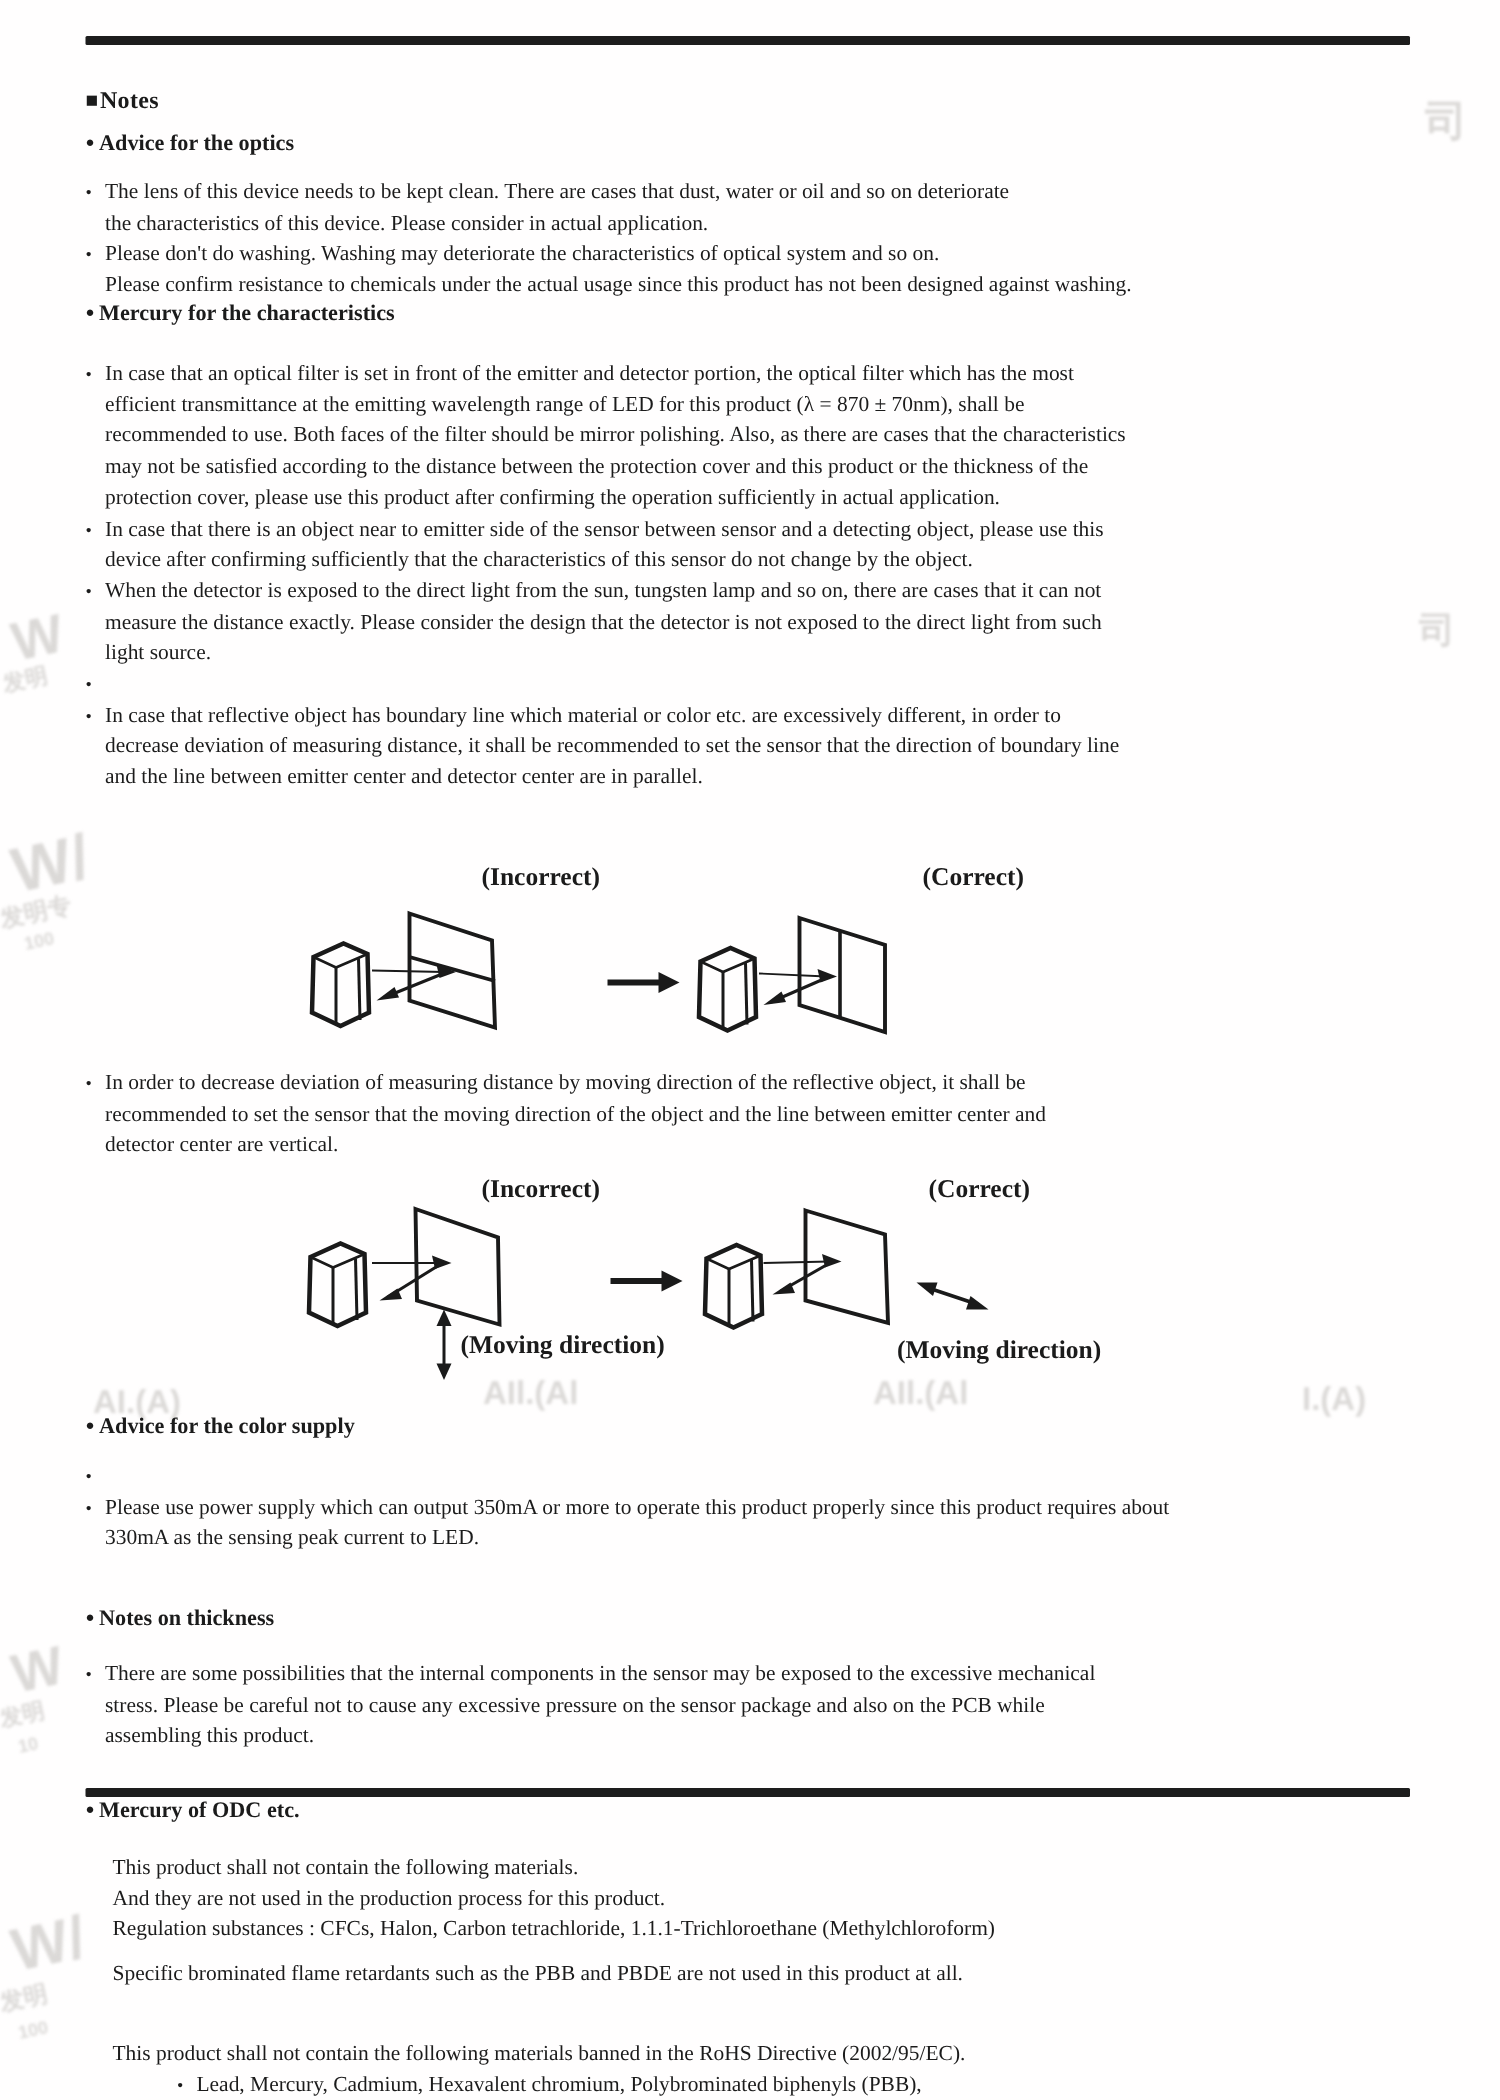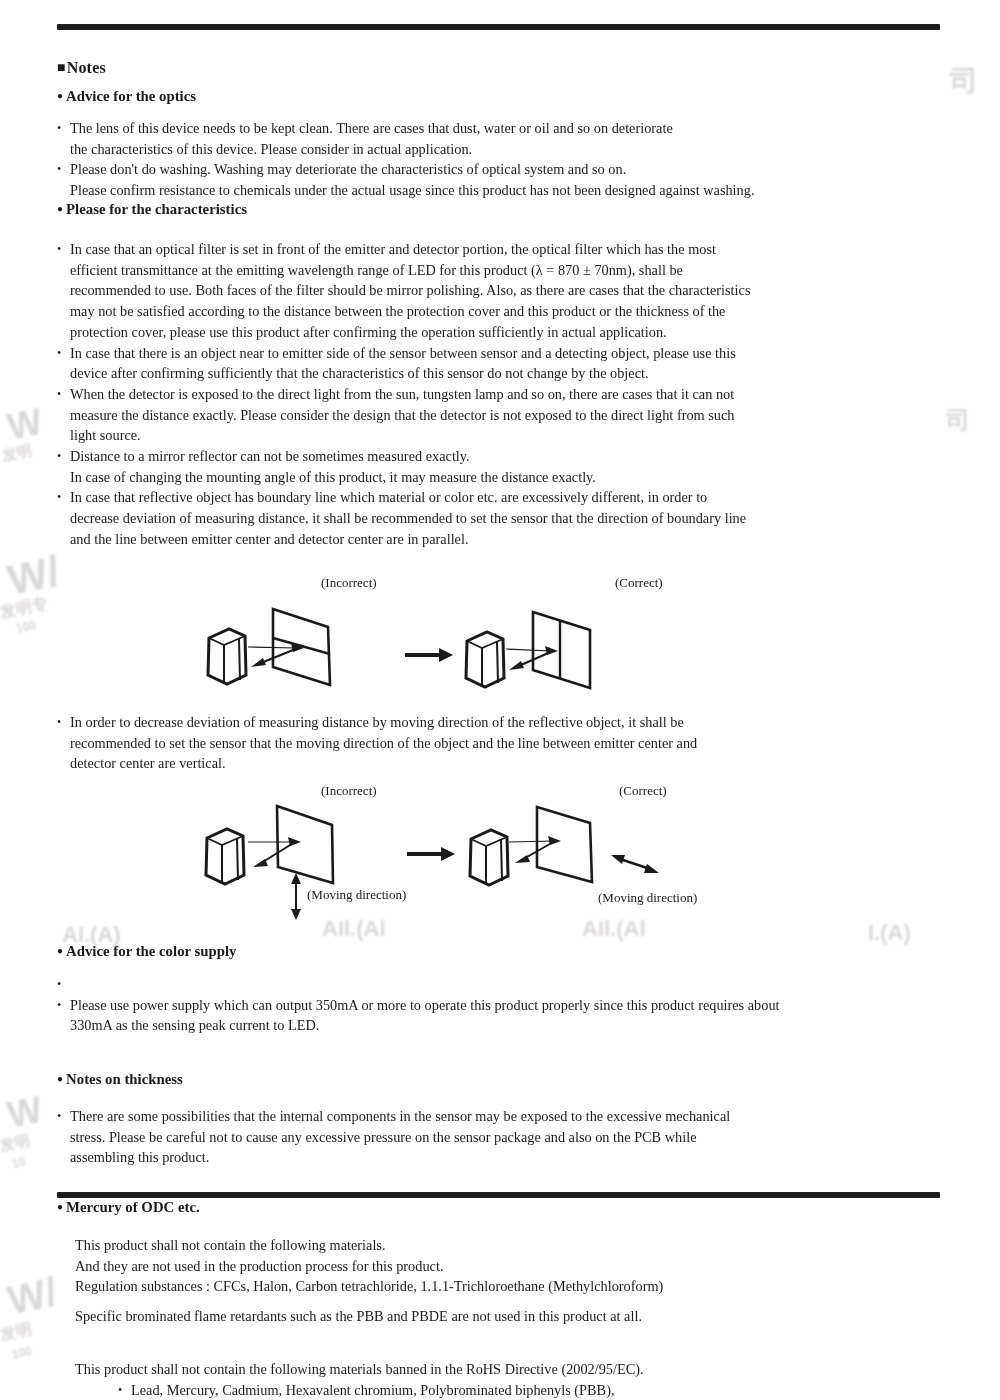--- a/index.html
+++ b/index.html
@@ -12,21 +12,21 @@
   .notes-title .sq{font-size:14px;margin-right:1px;}
   .sec-heading{font-size:14.8px;font-weight:bold;display:flex;align-items:baseline;}
   .sec-heading .dot{font-size:10px;margin-right:3px;position:relative;top:-2px;}
   .bullets{display:block;}
   .bullet-item{display:flex;align-items:flex-start;font-size:14.3px;line-height:20.7px;}
   .bullet-item .bi{flex:none;width:13px;font-size:12px;line-height:20.7px;}
   .bullet-item .bt{white-space:pre;}
   .para{font-size:14.3px;line-height:20.7px;white-space:pre;}
   .diagram{position:absolute;left:57px;width:720px;height:150px;}
   .diagram svg{position:absolute;left:0;top:0;}
-  .dlabel{position:absolute;font-size:13px;white-space:nowrap;}
+  .dlabel{position:absolute;font-size:17px;white-space:nowrap;font-weight:bold;}
   .wm{position:absolute;color:rgba(175,172,168,0.45);filter:blur(1.1px);
       font-family:"Liberation Sans","DejaVu Sans",sans-serif;font-weight:bold;
       pointer-events:none;white-space:nowrap;}
 </style>
 </head>
 <body>
 
 <div class="page">
 
   <div id="wm-layer">
@@ -69,21 +69,21 @@
     </div>
     <div class="bullet-item">
       <span class="bi">•</span>
       <div class="bt">Please don't do washing. Washing may deteriorate the characteristics of optical system and so on.
 Please confirm resistance to chemicals under the actual usage since this product has not been designed against washing.</div>
     </div>
   </div>
 
   <div class="abs sec-heading" style="left:57px;top:201px;">
     <span class="dot">●</span>
-      <span>Please for the characteristics</span>
+      <span>Mercury for the characteristics</span>
   </div>
 
   <div class="abs bullets" style="left:57px;top:239px;">
     <div class="bullet-item">
       <span class="bi">•</span>
       <div class="bt">In case that an optical filter is set in front of the emitter and detector portion, the optical filter which has the most
 efficient transmittance at the emitting wavelength range of LED for this product (λ = 870 ± 70nm), shall be
 recommended to use. Both faces of the filter should be mirror polishing. Also, as there are cases that the characteristics
 may not be satisfied according to the distance between the protection cover and this product or the thickness of the
 protection cover, please use this product after confirming the operation sufficiently in actual application.</div>
@@ -94,22 +94,20 @@
 device after confirming sufficiently that the characteristics of this sensor do not change by the object.</div>
     </div>
     <div class="bullet-item">
       <span class="bi">•</span>
       <div class="bt">When the detector is exposed to the direct light from the sun, tungsten lamp and so on, there are cases that it can not
 measure the distance exactly. Please consider the design that the detector is not exposed to the direct light from such
 light source.</div>
     </div>
     <div class="bullet-item">
       <span class="bi">•</span>
-      <div class="bt">Distance to a mirror reflector can not be sometimes measured exactly.
-In case of changing the mounting angle of this product, it may measure the distance exactly.</div>
     </div>
     <div class="bullet-item">
       <span class="bi">•</span>
       <div class="bt">In case that reflective object has boundary line which material or color etc. are excessively different, in order to
 decrease deviation of measuring distance, it shall be recommended to set the sensor that the direction of boundary line
 and the line between emitter center and detector center are in parallel.</div>
     </div>
   </div>
 
   <div class="diagram" style="top:565px;">

